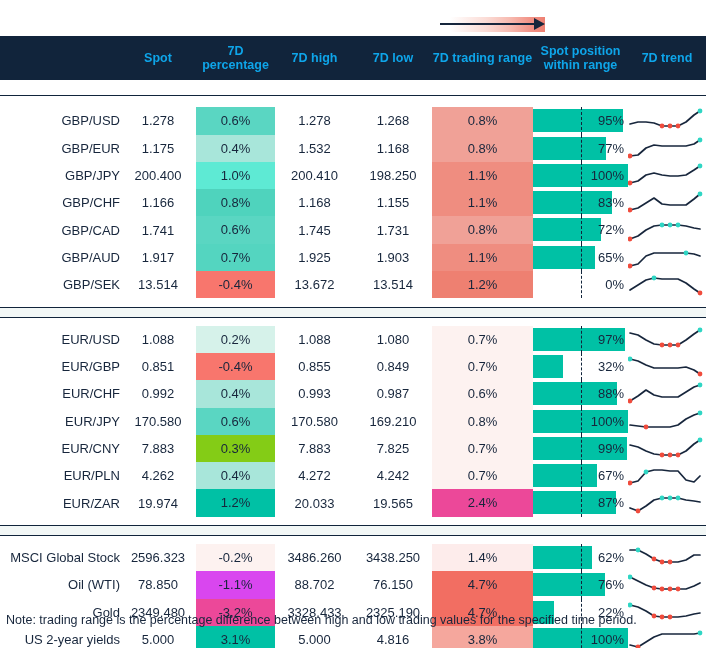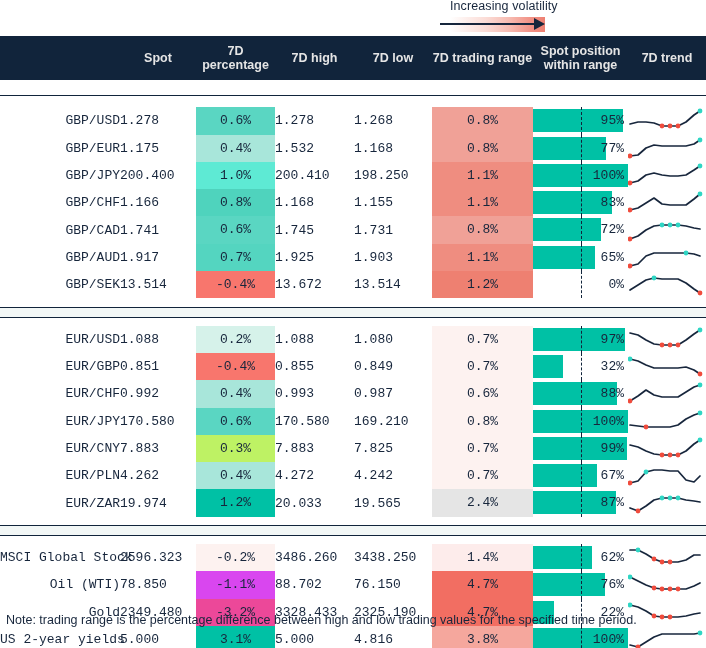--- a/index.html
+++ b/index.html
@@ -69,43 +69,44 @@
     border-collapse: collapse;
     table-layout: fixed;
   }
   #fx-table td, #fx-table th {
     padding: 0;
     margin: 0;
   }
 
   thead th {
     background: #11243b;
-    color: #e5e5e5;
+    color: #0ea5e9;
     font-size: 12.5px;
     font-weight: bold;
     line-height: 14px;
     height: 44px;
     vertical-align: middle;
     text-align: center;
     padding: 0 2px;
   }
   thead th.hdr-name { text-align: left; }
 
-  tbody tr { height: 27.3px; font-family: Liberation Mono, monospace; }
+  tbody tr { height: 27.3px; }
   tbody td {
     font-size: 13px;
     vertical-align: middle;
     height: 27.3px;
   }
   td.c-name {
     text-align: right;
     padding-right: 12px;
     white-space: nowrap;
   }
   td.c-spot, td.c-high, td.c-low {
+    text-align: center;
   }
   td.c-perf, td.c-range {
     text-align: center;
   }
   .cellfill {
     display: block;
     height: 27.3px;
     line-height: 27.3px;
     text-align: center;
   }
@@ -185,21 +186,20 @@
   #footnotes .note {
     font-size: 12.5px;
     line-height: 18px;
     color: #17263c;
   }
 </style>
 </head>
 <body>
 
 <div id="volatility-legend">
-  <div class="vol-label">Increasing volatility</div>
   <div class="vol-gradient"></div>
   <div class="vol-arrow-line"></div>
   <div class="vol-arrow-head"></div>
 </div>
 
 <table id="fx-table">
   <colgroup>
     <col style="width:120px">
     <col style="width:76px">
     <col style="width:79px">
@@ -521,21 +521,21 @@
             <polyline points="2,17 10,18 18,19 26,19 34,19 42,19 50,17 58,11 66,7 72,5" fill="none" stroke="#17263c" stroke-width="1.7" stroke-linejoin="round" stroke-linecap="round"></polyline>
             <circle cx="72" cy="5" r="2.4" fill="#2fd6c4"></circle>
             <circle cx="18" cy="19" r="2.4" fill="#f04b3c"></circle>
           </svg>
         </td>
       </tr>
       <tr>
         <td class="c-name">EUR/CNY</td>
         <td class="c-spot">7.883</td>
         <td class="c-perf">
-          <span class="cellfill perf-pad" style="background:#bef264">0.3%</span>
+          <span class="cellfill perf-pad" style="background:#84cc16">0.3%</span>
         </td>
         <td class="c-high">7.883</td>
         <td class="c-low">7.825</td>
         <td class="c-range">
           <span class="cellfill" style="background:#fdf2f0">0.7%</span>
         </td>
         <td class="c-pos">
           <div class="pos-wrap">
             <div class="pos-bar" style="width:99%"></div>
             <div class="pos-mid"></div>
@@ -580,21 +580,21 @@
       </tr>
       <tr>
         <td class="c-name">EUR/ZAR</td>
         <td class="c-spot">19.974</td>
         <td class="c-perf">
           <span class="cellfill perf-pad" style="background:#00c1a5">1.2%</span>
         </td>
         <td class="c-high">20.033</td>
         <td class="c-low">19.565</td>
         <td class="c-range">
-          <span class="cellfill" style="background:#e5e5e5">2.4%</span>
+          <span class="cellfill" style="background:#ec4899">2.4%</span>
         </td>
         <td class="c-pos">
           <div class="pos-wrap">
             <div class="pos-bar" style="width:87%"></div>
             <div class="pos-mid"></div>
             <div class="pos-text">87%</div>
           </div>
         </td>
         <td class="c-trend">
           <svg width="76" height="27" viewBox="0 0 76 27">

